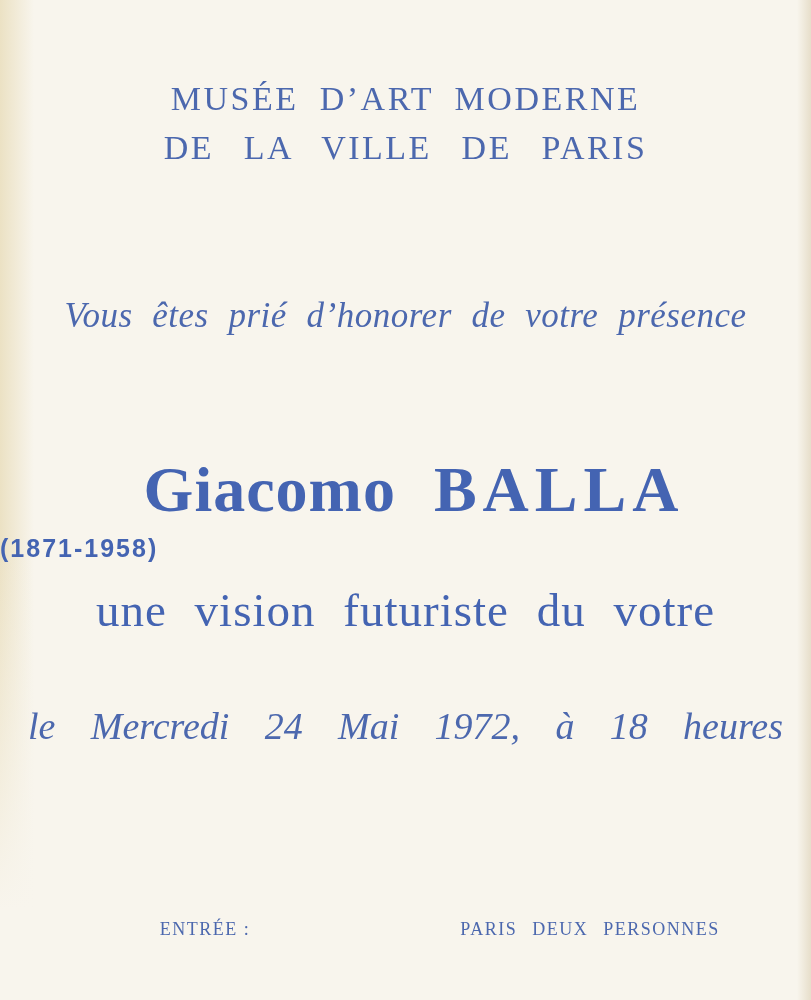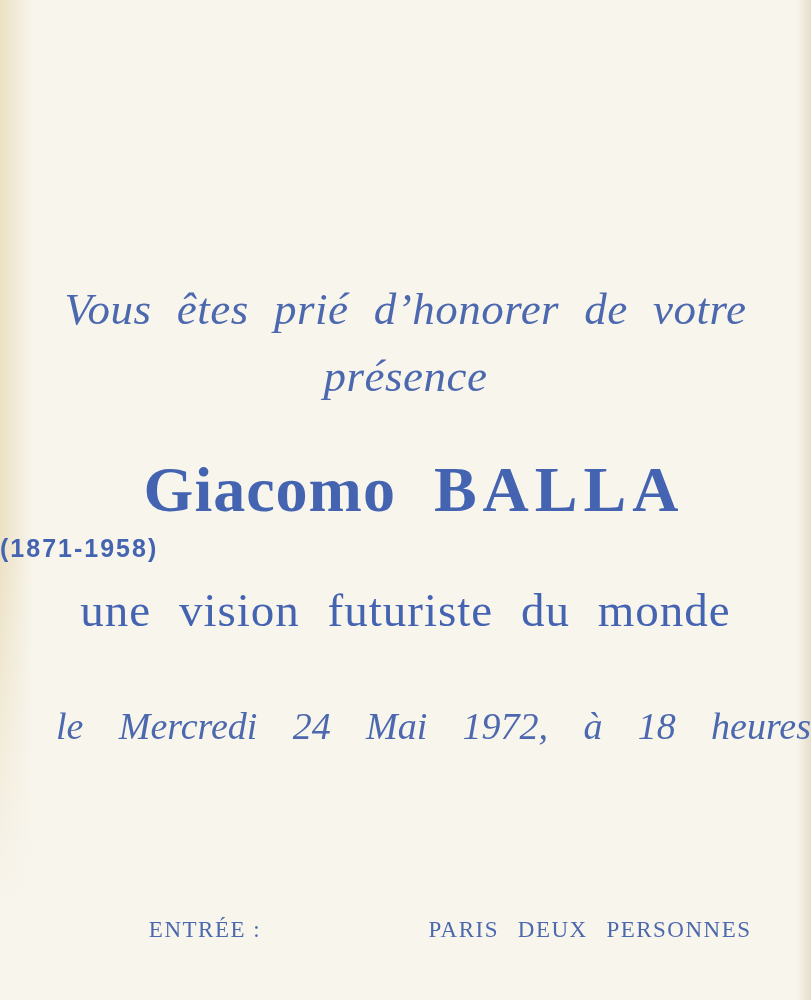--- a/index.html
+++ b/index.html
@@ -47,24 +47,24 @@
     top: 74px; left: 0; right: 0;
     text-align: center;
     font-size: 34px;
     line-height: 49px;
     letter-spacing: 2.5px;
   }
   .museum .l1 { word-spacing: 0.30em; }
   .museum .l2 { word-spacing: 0.55em; }
   .invite {
     position: absolute;
-    top: 276px; left: 0; right: 0;
+    top: 282px; left: 0; right: 0;
     text-align: center;
     font-style: italic;
-    font-size: 45px;
+    font-size: 35px;
     line-height: 67px;
     letter-spacing: 0.5px;
     word-spacing: 0.30em;
   }
   .artist {
     position: absolute;
     top: 455px; left: 0; right: 0;
     text-align: center;
     font-weight: bold;
     font-size: 64px;
@@ -89,58 +89,62 @@
     top: 583px; left: 0; right: 0;
     text-align: center;
     font-size: 47px;
     letter-spacing: 1px;
     word-spacing: 0.32em;
     color: var(--ink_strong);
   }
   .datetime {
     position: absolute;
     top: 704px; left: 0; right: 0;
-    text-align: right;
+    text-align: center;
     font-style: italic;
     font-size: 38px;
     word-spacing: 0.68em;
   }
   .footer-block {
     position: absolute;
     top: 912px;
     text-align: center;
-    font-size: 23px;
+    font-size: 18px;
     line-height: 35px;
     letter-spacing: 1.5px;
   }
   .footer-left { left: 10px; width: 390px; }
   .footer-right { left: 410px; width: 360px; }
   .footer-block .wide { word-spacing: 0.5em; }
 </style>
 </head>
 <body>
 
 <div class="card">
 
   <div class="edge-left"></div>
   <div class="edge-left-fade"></div>
   <div class="edge-right"></div>
 
+  <div class="museum">
+    <div class="l1">MUSÉE D’ART MODERNE</div>
+    <div class="l2">DE LA VILLE DE PARIS</div>
+  </div>
 
   <div class="invite">
     <div>Vous êtes prié d’honorer de votre présence</div>
   </div>
 
   <div class="artist">
     <span class="first">Giacomo</span><span class="last">BALLA</span>
   </div>
 
   <div class="artist-dates">(1871-1958)</div>
 
-  <div class="subtitle">une vision futuriste du monde</div>
+  <div class="subtitle">une vision futuriste du votre</div>
 
   <div class="datetime">le Mercredi 24 Mai 1972, à 18 heures</div>
 
   <div class="footer-block footer-left">
     <div>ENTRÉE :</div>
   </div>
 
   <div class="footer-block footer-right">
     <div class="wide">PARIS DEUX PERSONNES</div>
   </div>

